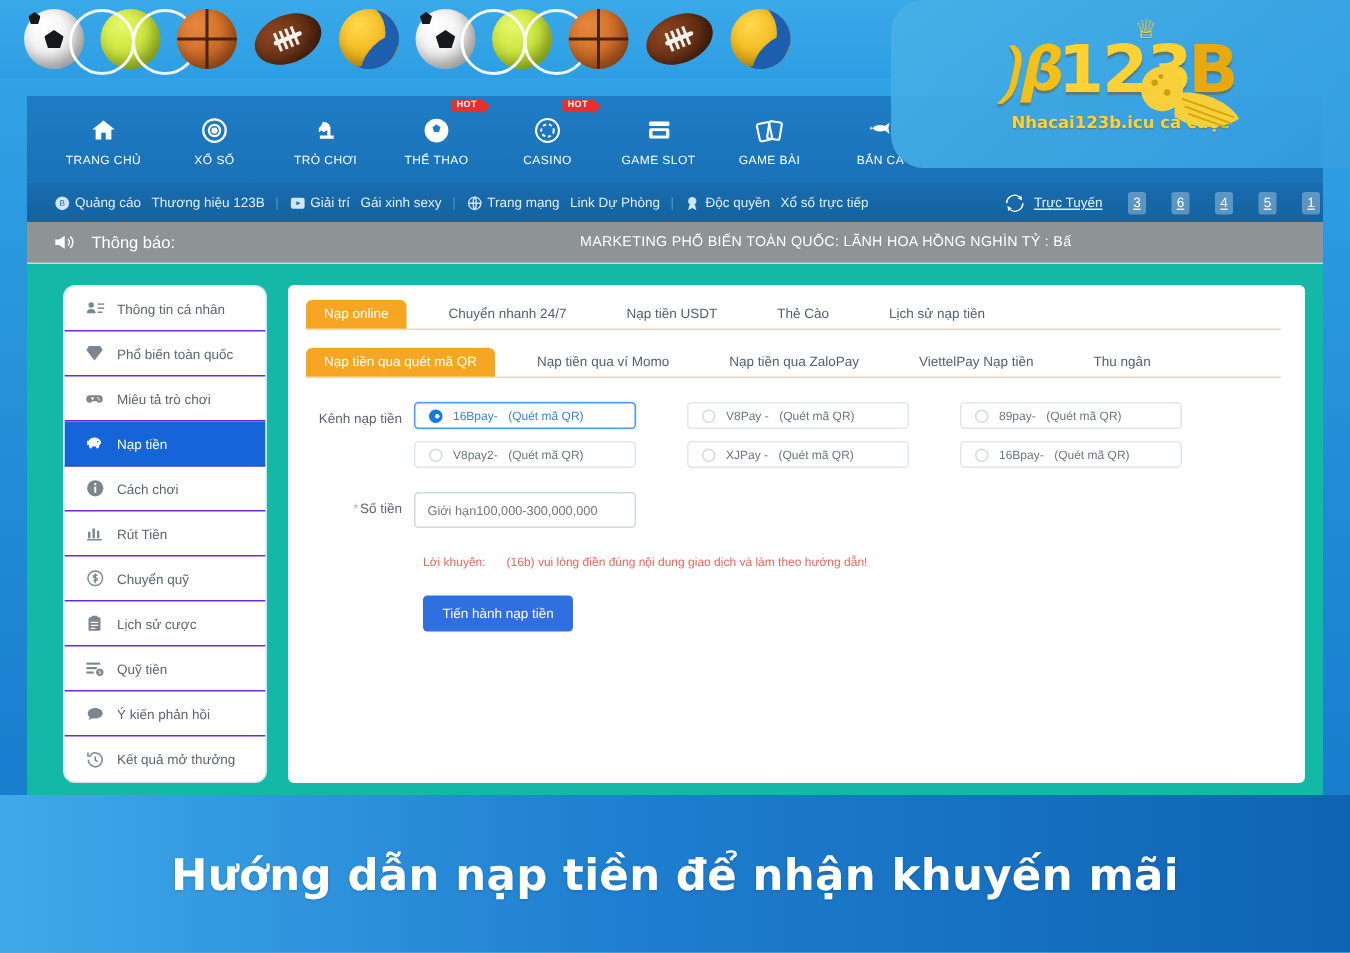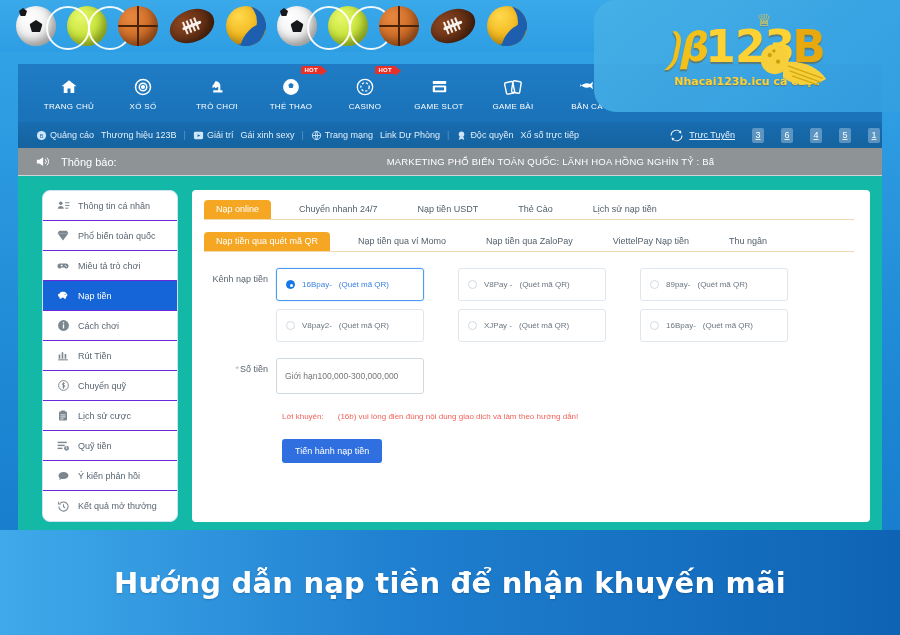--- a/index.html
+++ b/index.html
@@ -185,38 +185,38 @@
   .formrow { display: flex; align-items: flex-start; margin-top: 16px; }
   .flabel {
     width: 72px; flex: 0 0 72px; text-align: right; font-size: 9px;
     color: #5b6570; padding-top: 6px; padding-right: 8px; white-space: nowrap;
   }
   .flabel .req { color: #b0b8c0; margin-right: 1px; }
   .opt-grid {
     display: grid; grid-template-columns: repeat(3, 148px); gap: 8px 34px;
   }
   .opt {
-    height: 33px; border: 1px solid #dfe6ed; border-radius: 3px;
+    height: 18px; border: 1px solid #dfe6ed; border-radius: 3px;
     display: flex; align-items: center; gap: 7px; padding-left: 9px;
     font-size: 8px; color: #6b7681; background:#fff;
   }
   .opt.sel { border-color: #4d9bf0; color: #3b82e0; box-shadow: 0 0 0 1px rgba(77,155,240,.12); }
   .radio {
     width: 9px; height: 9px; border-radius: 50%; border: 1px solid #d3dae1;
     flex: 0 0 9px; background: #fff; position: relative;
   }
   .opt.sel .radio { border-color: #1677e8; background: #1677e8; }
   .opt.sel .radio::after {
     content:""; position:absolute; left:2.5px; top:2.5px; width:3px; height:3px;
     border-radius:50%; background:#fff;
   }
   .opt .nm { font-weight: normal; }
 
   .amt-input {
-    width: 148px; height: 36px; border: 1px solid #cfd9e2; border-radius: 3px;
+    width: 148px; height: 24px; border: 1px solid #cfd9e2; border-radius: 3px;
     font-size: 8.5px; color: #a7b0b9; padding: 0 8px; background:#fff;
     font-family: "Liberation Sans", sans-serif;
   }
   .advice {
     margin-top: 18px; margin-left: 78px; font-size: 8px; color: #f0635c;
     white-space: nowrap;
   }
   .advice .k { margin-right: 14px; }
   .submit {
     margin-top: 18px; margin-left: 78px;

